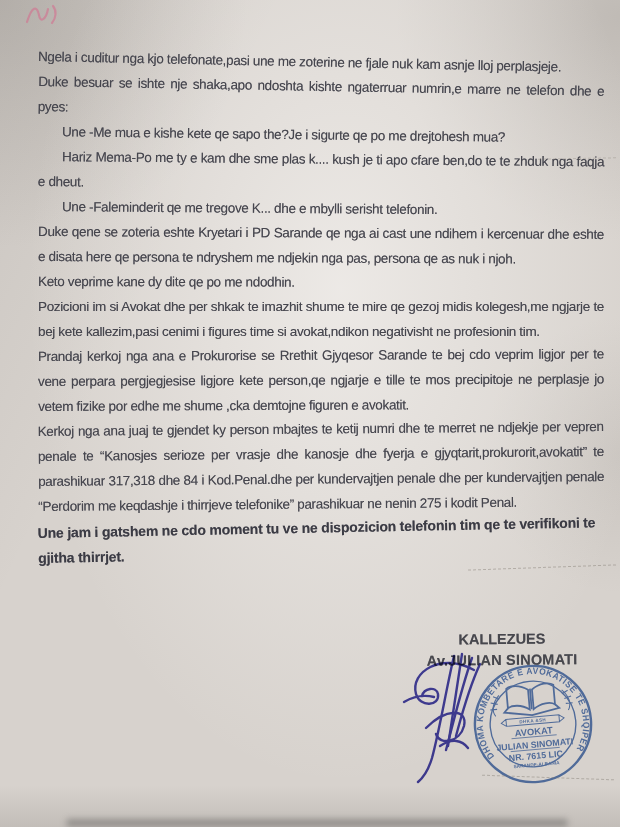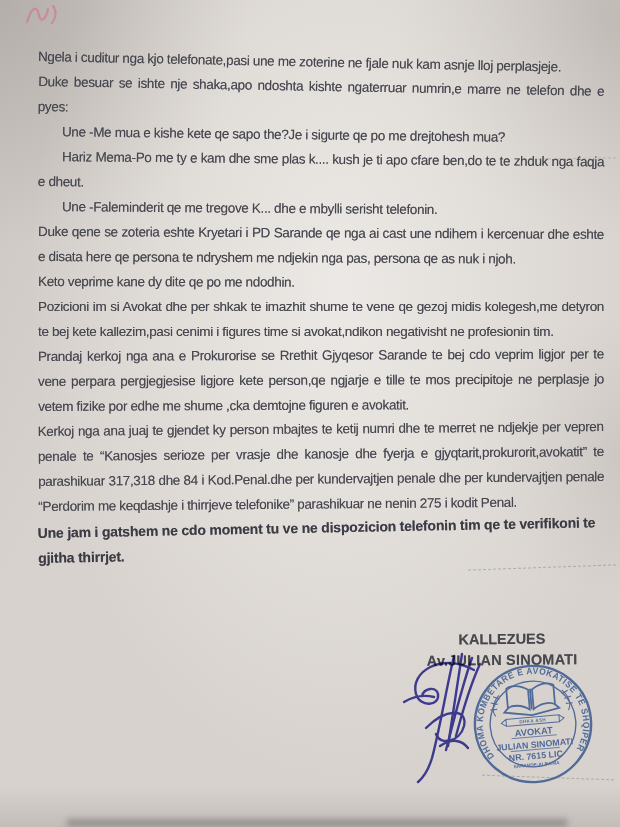--- a/index.html
+++ b/index.html
@@ -66,21 +66,21 @@
   </svg>
 
   <div class="doc-text">
       <p class="para normal">Ngela i cuditur nga kjo telefonate,pasi une me zoterine ne fjale nuk kam asnje lloj perplasjeje.</p>
       <p class="para normal">Duke besuar se ishte nje shaka,apo ndoshta kishte ngaterruar numrin,e marre ne telefon dhe e pyes:</p>
       <p class="para indent">Une -Me mua e kishe kete qe sapo the?Je i sigurte qe po me drejtohesh mua?</p>
       <p class="para indent">Hariz Mema-Po me ty e kam dhe sme plas k.... kush je ti apo cfare ben,do te te zhduk nga faqja e dheut.</p>
       <p class="para indent">Une -Faleminderit qe me tregove K... dhe e mbylli serisht telefonin.</p>
       <p class="para normal">Duke qene se zoteria eshte Kryetari i PD Sarande qe nga ai cast une ndihem i kercenuar dhe eshte e disata here qe persona te ndryshem me ndjekin nga pas, persona qe as nuk i njoh.</p>
       <p class="para normal">Keto veprime kane dy dite qe po me ndodhin.</p>
-      <p class="para normal">Pozicioni im si Avokat dhe per shkak te imazhit shume te vene qe gezoj midis kolegesh,me detyron te bej kete kallezim,pasi cenimi i figures time si avokat,ndikon negativisht ne profesionin tim.</p>
+      <p class="para normal">Pozicioni im si Avokat dhe per shkak te imazhit shume te mire qe gezoj midis kolegesh,me ngjarje te bej kete kallezim,pasi cenimi i figures time si avokat,ndikon negativisht ne profesionin tim.</p>
       <p class="para normal">Prandaj kerkoj  nga ana e Prokurorise se Rrethit Gjyqesor Sarande te bej cdo veprim ligjor per te vene perpara pergjegjesise ligjore kete person,qe ngjarje e tille te mos precipitoje ne perplasje jo vetem fizike por edhe me shume ,cka demtojne figuren e avokatit.</p>
       <p class="para normal">Kerkoj nga ana juaj te gjendet ky person mbajtes  te ketij numri dhe  te merret ne ndjekje per vepren penale te “Kanosjes serioze per vrasje dhe kanosje dhe fyerja e gjyqtarit,prokurorit,avokatit” te parashikuar 317,318 dhe 84 i Kod.Penal.dhe per  kundervajtjen penale dhe per   kundervajtjen penale “Perdorim me keqdashje i thirrjeve telefonike” parashikuar ne nenin 275 i kodit Penal.</p>
       <p class="para bold">Une jam i gatshem ne cdo moment tu ve ne dispozicion telefonin tim qe te verifikoni te gjitha thirrjet.</p>
     </div>
 
   <div class="sig-block">
     <div>KALLEZUES</div>
     <div class="sig-name">Av.JULIAN SINOMATI</div>
   </div>
 

